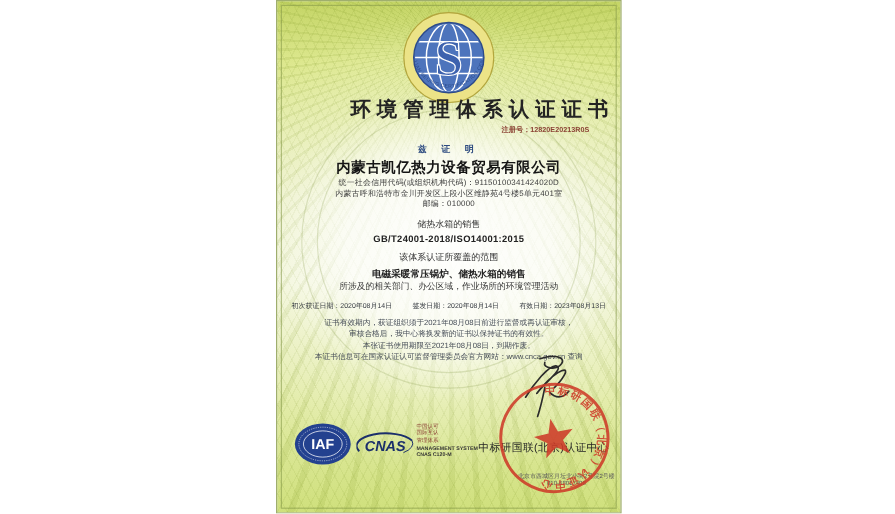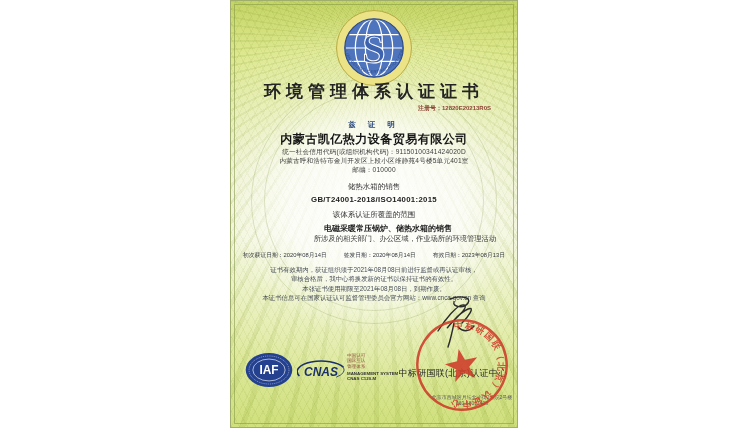--- a/index.html
+++ b/index.html
@@ -13,34 +13,34 @@
       repeating-linear-gradient(62deg, rgba(125,150,40,.10) 0 1px, rgba(255,255,255,0) 1px 7px),
       repeating-linear-gradient(-62deg, rgba(125,150,40,.10) 0 1px, rgba(255,255,255,0) 1px 7px),
       linear-gradient(to bottom,#c3d464 0%,#dde88f 12%,#eef2cf 38%,#f3f6de 55%,#e3ecaa 78%,#cfe07c 100%);}
   .cert::before{content:"";position:absolute;inset:3px;border:1px solid rgba(130,150,70,.55);pointer-events:none;}
   .wm{position:absolute;left:50%;top:200px;transform:translate(-50%,-50%);border-radius:50%;
       border:1px solid rgba(140,160,80,.26);}
   .wm.outer{width:244px;height:244px;}
   .wm.inner{width:218px;height:218px;}
   .abs{position:absolute;left:0;width:100%;text-align:center;}
   .logo{position:absolute;left:50%;top:8px;transform:translateX(-50%);width:78px;height:78px;}
-  .title{top:79px;font-size:17px;font-weight:bold;letter-spacing:5px;color:#232323;}
+  .title{top:79px;font-size:17px;font-weight:bold;letter-spacing:5px;color:#232323;padding-left:28px;}
   .regno{top:103px;text-align:right;padding-right:26px;box-sizing:border-box;
          font-size:6px;font-weight:bold;color:#8c4436;}
   .certify{top:119px;font-size:7.5px;font-weight:bold;letter-spacing:5px;color:#2c4a80;}
   .company{top:130px;font-size:12px;font-weight:bold;letter-spacing:.5px;color:#151515;}
   .small{font-size:6.6px;color:#3c3c3c;letter-spacing:.2px;}
   .code{top:147px;}
   .addr{top:156px;}
   .post{top:165px;}
   .sys{top:181px;font-size:7.5px;color:#333;}
   .std{top:194px;font-size:7.8px;font-weight:600;color:#222;letter-spacing:.3px;}
   .scope-title{top:209px;font-size:7.5px;color:#333;text-align:center;}
-  .scope1{top:222px;font-size:8px;font-weight:bold;color:#222;margin-left:14px;}
-  .scope2{top:233px;font-size:7.3px;color:#333;padding-left:31px;}
+  .scope1{top:222px;font-size:8px;font-weight:bold;color:#222;}
+  .scope2{top:233px;font-size:7.3px;color:#333;}
   .dates{position:absolute;top:250px;left:0;width:100%;box-sizing:border-box;display:flex;
          justify-content:space-between;padding:0 12px;font-size:5.8px;color:#33383f;}
   .notes{top:264px;font-size:6.4px;line-height:9.3px;color:#474e58;}
   .signature{position:absolute;left:193px;top:292px;width:64px;height:56px;z-index:4;}
   .seal{position:absolute;left:183px;top:316px;width:96px;height:96px;opacity:.87;
         transform:rotate(-12deg);z-index:5;}
   .footer-iaf{position:absolute;left:12px;top:350px;width:52px;height:38px;}
   .footer-cnas{position:absolute;left:66px;top:352px;width:48px;height:34px;}
   .cnas-text{position:absolute;left:116px;top:352px;width:62px;text-align:left;}
   .cnas-text .cn{font-size:4.6px;color:#8c4436;line-height:5.4px;}

